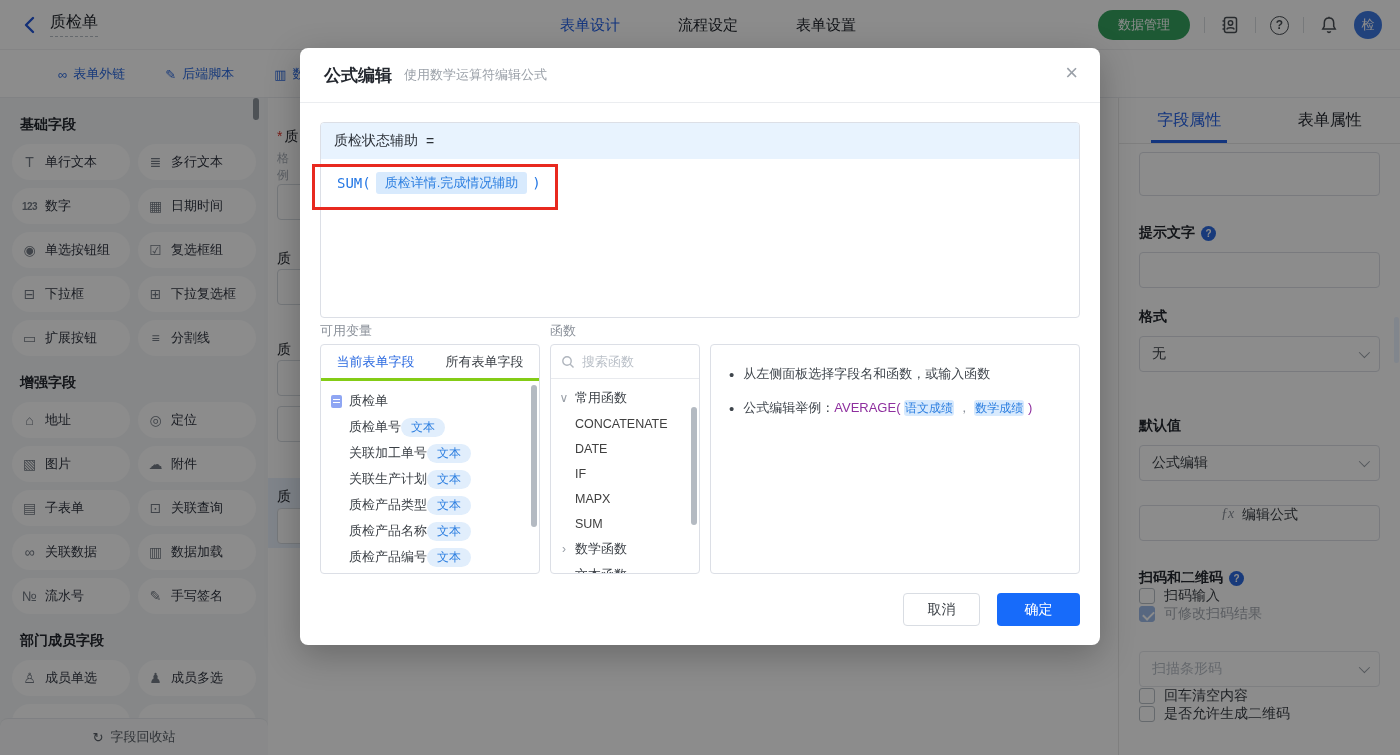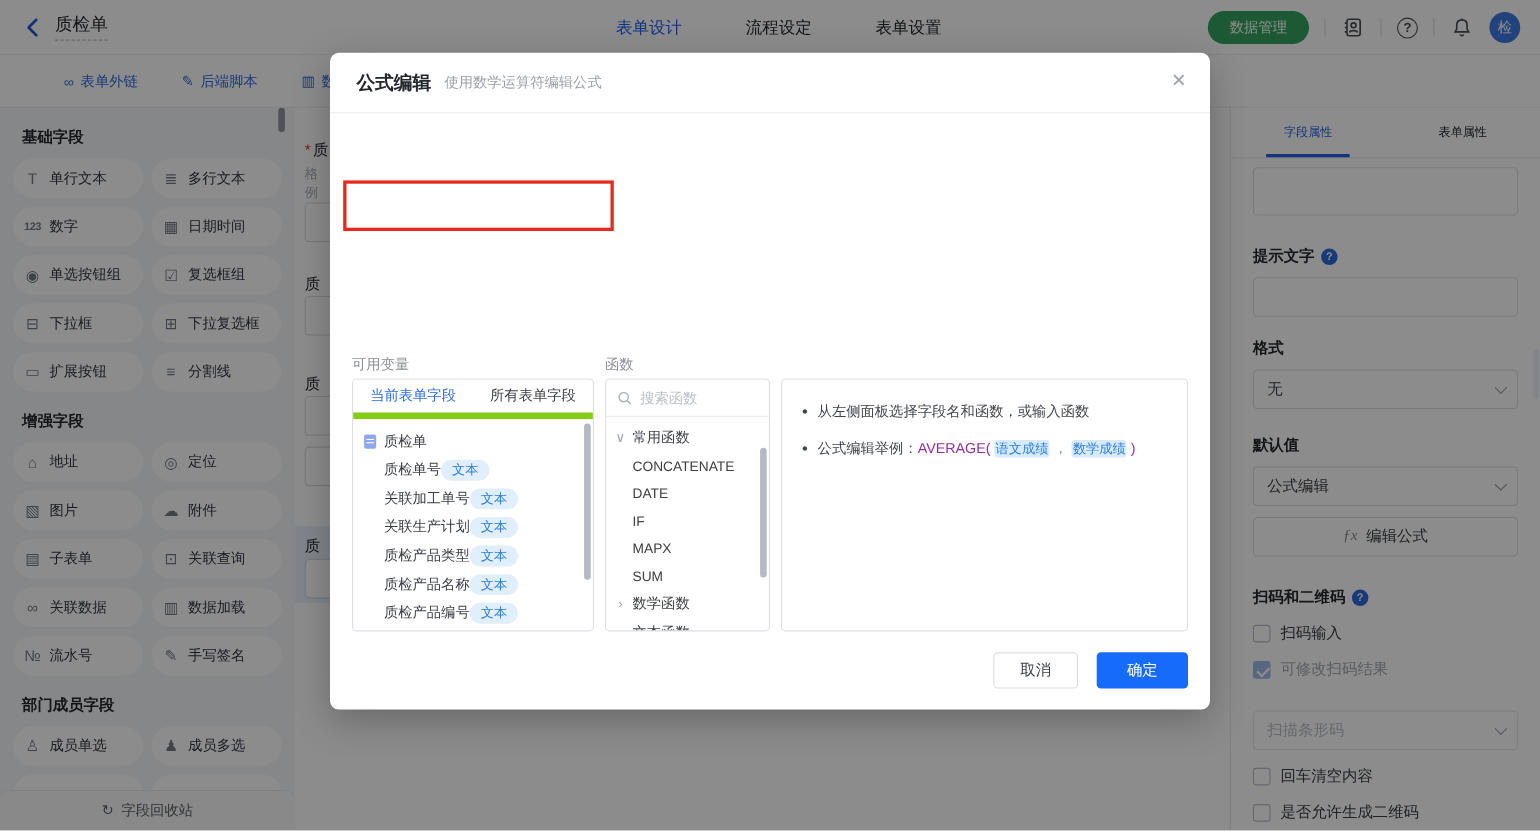--- a/index.html
+++ b/index.html
@@ -46,34 +46,34 @@
   .canvas { position:absolute; left:268px; top:98px; width:850px; height:657px; background:#fff; overflow:hidden; }
   .cv-label { position:absolute; left:9px; font-size:14px; color:#23272e; }
   .cv-label .req { color:#e0362c; margin-right:2px; }
   .cv-hint { position:absolute; left:9px; font-size:12px; color:#a9afb8; }
   .cv-input { position:absolute; left:9px; width:300px; height:36px; border:1px solid #d8dce2; border-radius:4px; background:#fff; }
   .cv-selected { position:absolute; left:0; top:380px; width:420px; height:70px; background:#e9f2fd; }
 
   
   .rpanel { position:absolute; left:1118px; top:98px; width:282px; height:657px; background:#fff; border-left:1px solid #e8e8e8; overflow:hidden; }
   .rp-tabs { height:46px; display:flex; border-bottom:1px solid #e8e8e8; }
-  .rp-tab { flex:1; display:flex; align-items:center; justify-content:center; font-size:11px; color:#23272e; position:relative; cursor:pointer; }
+  .rp-tab { flex:1; display:flex; align-items:center; justify-content:center; font-size:16px; color:#23272e; position:relative; cursor:pointer; }
   .rp-tab.active { color:#2461e6; }
   .rp-tab.active::after { content:""; position:absolute; bottom:0; left:50%; transform:translateX(-50%); width:76px; height:3px; background:#2461e6; }
   .rp-body { padding:0 20px; position:relative; }
   .rp-box-empty { margin-top:8px; height:44px; border:1px solid #dcdfe6; border-radius:4px; background:#fff; }
   .rp-label { margin-top:28px; display:flex; align-items:center; gap:6px; font-size:14px; font-weight:bold; color:#23272e; }
   .q-badge { width:15px; height:15px; border-radius:50%; background:#2d6be0; color:#fff; font-size:10px; font-weight:bold; display:flex; align-items:center; justify-content:center; }
   .rp-input { margin-top:10px; height:36px; border:1px solid #dcdfe6; border-radius:4px; background:#fff; }
   .rp-select { margin-top:10px; height:36px; border:1px solid #dcdfe6; border-radius:4px; background:#fff; display:flex; align-items:center; justify-content:space-between; padding:0 12px; font-size:14px; color:#3a3f45; cursor:pointer; }
   .chev { width:8px; height:8px; border-right:1.6px solid #9aa0a8; border-bottom:1.6px solid #9aa0a8; transform:rotate(45deg) translateY(-2px); }
   .rp-select.disabled { color:#b9bfc7; border-color:#e5e8ec; cursor:default; }
-  .btn-fx { margin-top:10px; height:36px; border:1px solid #dcdfe6; border-radius:4px; background:#fff; display:flex; align-items:center; justify-content:center; gap:8px; font-size:14px; color:#3a3f45; cursor:pointer; }
+  .btn-fx { margin-top:24px; height:36px; border:1px solid #dcdfe6; border-radius:4px; background:#fff; display:flex; align-items:flex-start; justify-content:center; gap:8px; font-size:14px; color:#3a3f45; cursor:pointer; }
   .fx-g { color:#8a9099; font-style:italic; font-family:"Liberation Serif","DejaVu Serif",serif; }
-  .cb-row { margin-top:15px; display:flex; align-items:center; gap:9px; font-size:14px; color:#3a3f45; cursor:pointer; }
+  .cb-row { display:flex; align-items:center; gap:9px; font-size:14px; color:#3a3f45; cursor:pointer; }
   .cb { width:16px; height:16px; border:1px solid #b9bfc7; border-radius:3px; background:#fff; flex:none; position:relative; }
   .cb.checked-dis { background:#9fbce9; border-color:#9fbce9; }
   .cb.checked-dis::after { content:""; position:absolute; left:4.5px; top:1.5px; width:5px; height:9px; border-right:2px solid #fff; border-bottom:2px solid #fff; transform:rotate(45deg); }
   .cb-row.dim { color:#a6abb3; }
   .page-thumb { position:absolute; right:1px; top:317px; width:5px; height:46px; border-radius:3px; background:#81868d; z-index:45; }
 
   
   .overlay { position:absolute; inset:0; background:rgba(0,0,0,0.45); z-index:40; }
   .modal { position:absolute; left:300px; top:48px; width:800px; height:597px; background:#fff; border-radius:8px; z-index:50; box-shadow:0 10px 34px rgba(0,0,0,0.25); }
   .m-header { height:55px; display:flex; align-items:center; padding:0 24px; border-bottom:1px solid #ebedf0; }
@@ -83,21 +83,21 @@
 
   .f-box { position:absolute; left:20px; top:74px; width:760px; height:196px; border:1px solid #dcdfe6; border-radius:4px; overflow:hidden; }
   .f-head { height:36px; background:#e8f3fe; display:flex; align-items:center; padding:0 13px; font-size:14px; color:#2a2f36; gap:8px; }
   .f-body { padding:13px 16px; display:flex; align-items:center; gap:5px; }
   .f-func { font-family:"DejaVu Sans Mono","Liberation Mono",monospace; font-size:14px; color:#2477e4; }
   .chip { background:#d8eafd; color:#2d7fe0; font-size:13px; padding:2px 9px; border-radius:3px; white-space:nowrap; }
   .red-annotation { position:absolute; left:12px; top:116px; width:246px; height:46px; border:3px solid #e8291f; z-index:5; pointer-events:none; }
 
   .m-col-label { position:absolute; top:274px; font-size:13px; color:#8a9099; }
   .vars-box { position:absolute; left:20px; top:296px; width:220px; height:230px; border:1px solid #dcdfe6; border-radius:4px; overflow:hidden; }
-  .v-tabs { height:36px; display:flex; border-bottom:6px solid #84cc16; }
+  .v-tabs { height:36px; display:flex; border-bottom:3px solid #84cc16; }
   .v-tab { flex:1; display:flex; align-items:center; justify-content:center; font-size:13px; color:#3a3f45; cursor:pointer; }
   .v-tab.active { color:#2d6be0; }
   .v-tree { padding:7px 0; }
   .v-root { display:flex; align-items:center; gap:7px; padding:4px 10px; font-size:13px; color:#3a3f45; cursor:pointer; }
   .doc-ic { position:relative; width:11px; height:13px; background:#8fa6f3; border-radius:2px; flex:none; }
   .doc-ic::after { content:""; position:absolute; left:2px; top:4px; width:7px; height:1.5px; background:#fff; box-shadow:0 3px 0 #fff; }
   .v-row { display:flex; align-items:center; justify-content:flex-start; padding:0 12px 0 28px; height:26px; font-size:13px; color:#3a3f45; cursor:pointer; }
   .badge-text { background:#e1eefc; color:#2d7fe0; font-size:12px; padding:1px 10px; border-radius:10px; }
   .v-thumb { position:absolute; right:2px; top:40px; width:6px; height:142px; border-radius:3px; background:#b4bac2; }
 
@@ -321,21 +321,21 @@
           <span class="q-badge">?</span>
       </div>
       <div class="rp-input"></div>
       <div class="rp-label" style="margin-top:20px">
           <span>格式</span>
         </div>
       <div class="rp-select">
         <span>无</span>
           <span class="chev"></span>
       </div>
-      <div class="rp-label" style="margin-top:24px">
+      <div class="rp-label" style="margin-top:45px">
           <span>默认值</span>
         </div>
       <div class="rp-select">
         <span>公式编辑</span>
           <span class="chev"></span>
       </div>
       <div class="btn-fx">
         <span class="fx-g">ƒx</span>
         <span>编辑公式</span>
       </div>
@@ -370,20 +370,31 @@
 
   <div class="overlay"></div>
 
   <div class="modal">
     <div class="m-header">
       <span class="m-title">公式编辑</span>
       <span class="m-sub">使用数学运算符编辑公式</span>
     </div>
     <div class="m-close">×</div>
 
+    <div class="f-box">
+      <div class="f-head">
+        <span>质检状态辅助</span>
+        <span>=</span>
+      </div>
+      <div class="f-body">
+        <span class="f-func">SUM(</span>
+        <span class="chip">质检详情.完成情况辅助</span>
+        <span class="f-func">)</span>
+      </div>
+    </div>
     <div class="red-annotation"></div>
 
     <div class="m-col-label" style="left:20px">可用变量</div>
     <div class="m-col-label" style="left:250px">函数</div>
 
     <div class="vars-box">
       <div class="v-tabs">
         <div class="v-tab active">当前表单字段</div>
         <div class="v-tab">所有表单字段</div>
       </div>

